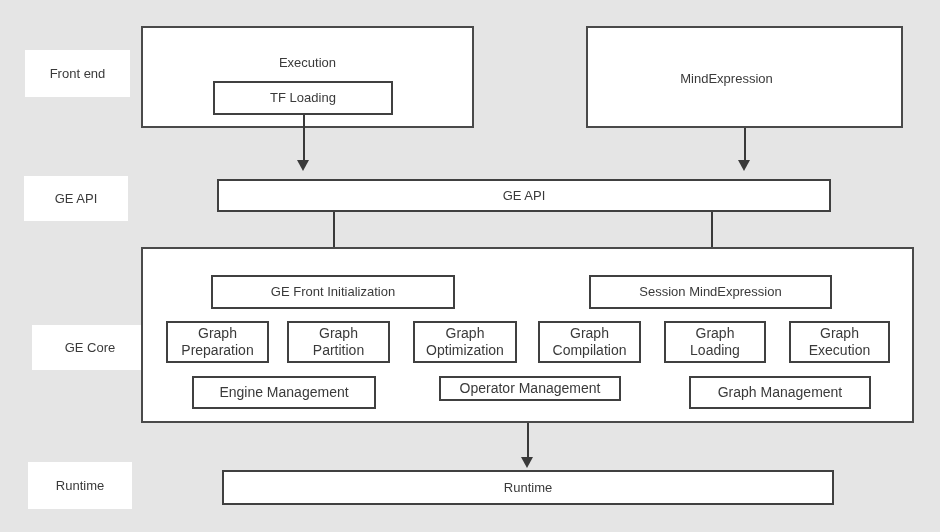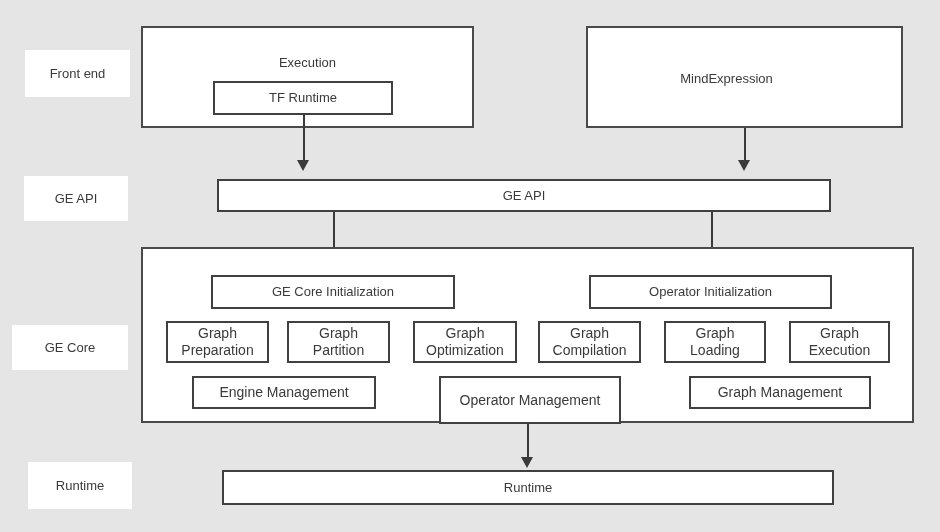--- a/index.html
+++ b/index.html
@@ -77,65 +77,65 @@
 </style>
 </head>
 <body>
 
 <div id="canvas">
 
   <div class="box side-label" style="left:25px; top:50px; width:105px; height:47px;">Front end</div>
 
   <div class="box side-label" style="left:24px; top:176px; width:104px; height:45px;">GE API</div>
 
-  <div class="box side-label" style="left:12px; top:325px; width:116px; height:45px;">GE Core</div>
+  <div class="box side-label" style="left:32px; top:325px; width:116px; height:45px;">GE Core</div>
 
   <div class="box side-label" style="left:28px; top:462px; width:104px; height:47px;">Runtime</div>
 
   <div class="panel" style="left:141px; top:26px; width:333px; height:102px;"></div>
   <div class="panel-title" style="left:141px; top:55px; width:333px;">Execution</div>
-  <div class="box node" style="left:213px; top:81px; width:180px; height:34px;">TF Runtime</div>
+  <div class="box node" style="left:213px; top:81px; width:180px; height:34px;">TF Loading</div>
 
   <div class="panel" style="left:586px; top:26px; width:317px; height:102px;"></div>
   <div class="panel-title" style="left:586px; top:71px; width:281px;">MindExpression</div>
 
   <div class="conn" style="left:303px; top:115px; height:49px;"></div>
   <div class="arrowhead" style="left:297px; top:160px;"></div>
 
   <div class="conn" style="left:744px; top:128px; height:36px;"></div>
   <div class="arrowhead" style="left:738px; top:160px;"></div>
 
   <div class="box node wide" style="left:217px; top:179px; width:614px; height:33px;">GE API</div>
 
   <div class="conn" style="left:333px; top:212px; height:50px;"></div>
   <div class="arrowhead" style="left:327px; top:258px;"></div>
 
   <div class="conn" style="left:711px; top:212px; height:50px;"></div>
   <div class="arrowhead" style="left:705px; top:258px;"></div>
 
   <div class="panel" style="left:141px; top:247px; width:773px; height:176px;"></div>
 
-  <div class="box node" style="left:211px; top:275px; width:244px; height:34px;">GE Core Initialization</div>
-  <div class="box node" style="left:589px; top:275px; width:243px; height:34px;">Operator Initialization</div>
+  <div class="box node" style="left:211px; top:275px; width:244px; height:34px;">GE Front Initialization</div>
+  <div class="box node" style="left:589px; top:275px; width:243px; height:34px;">Session MindExpression</div>
 
   <div class="box node small-node" style="left:166px; top:321px; width:103px; height:42px;">Graph
 Preparation</div>
   <div class="box node small-node" style="left:287px; top:321px; width:103px; height:42px;">Graph
 Partition</div>
   <div class="box node small-node" style="left:413px; top:321px; width:104px; height:42px;">Graph
 Optimization</div>
   <div class="box node small-node" style="left:538px; top:321px; width:103px; height:42px;">Graph
 Compilation</div>
   <div class="box node small-node" style="left:664px; top:321px; width:102px; height:42px;">Graph
 Loading</div>
   <div class="box node small-node" style="left:789px; top:321px; width:101px; height:42px;">Graph
 Execution</div>
 
   <div class="box node small-node" style="left:192px; top:376px; width:184px; height:33px;text-align:center;">Engine Management</div>
-  <div class="box node small-node" style="left:439px; top:376px; width:182px; height:48px;">Operator Management</div>
+  <div class="box node small-node" style="left:439px; top:376px; width:182px; height:25px;">Operator Management</div>
   <div class="box node small-node" style="left:689px; top:376px; width:182px; height:33px;">Graph Management</div>
 
   <div class="conn" style="left:527px; top:423px; height:38px;"></div>
   <div class="arrowhead" style="left:521px; top:457px;"></div>
 
   <div class="box node wide" style="left:222px; top:470px; width:612px; height:35px;">Runtime</div>
 
 </div>
 
 </body></html>

